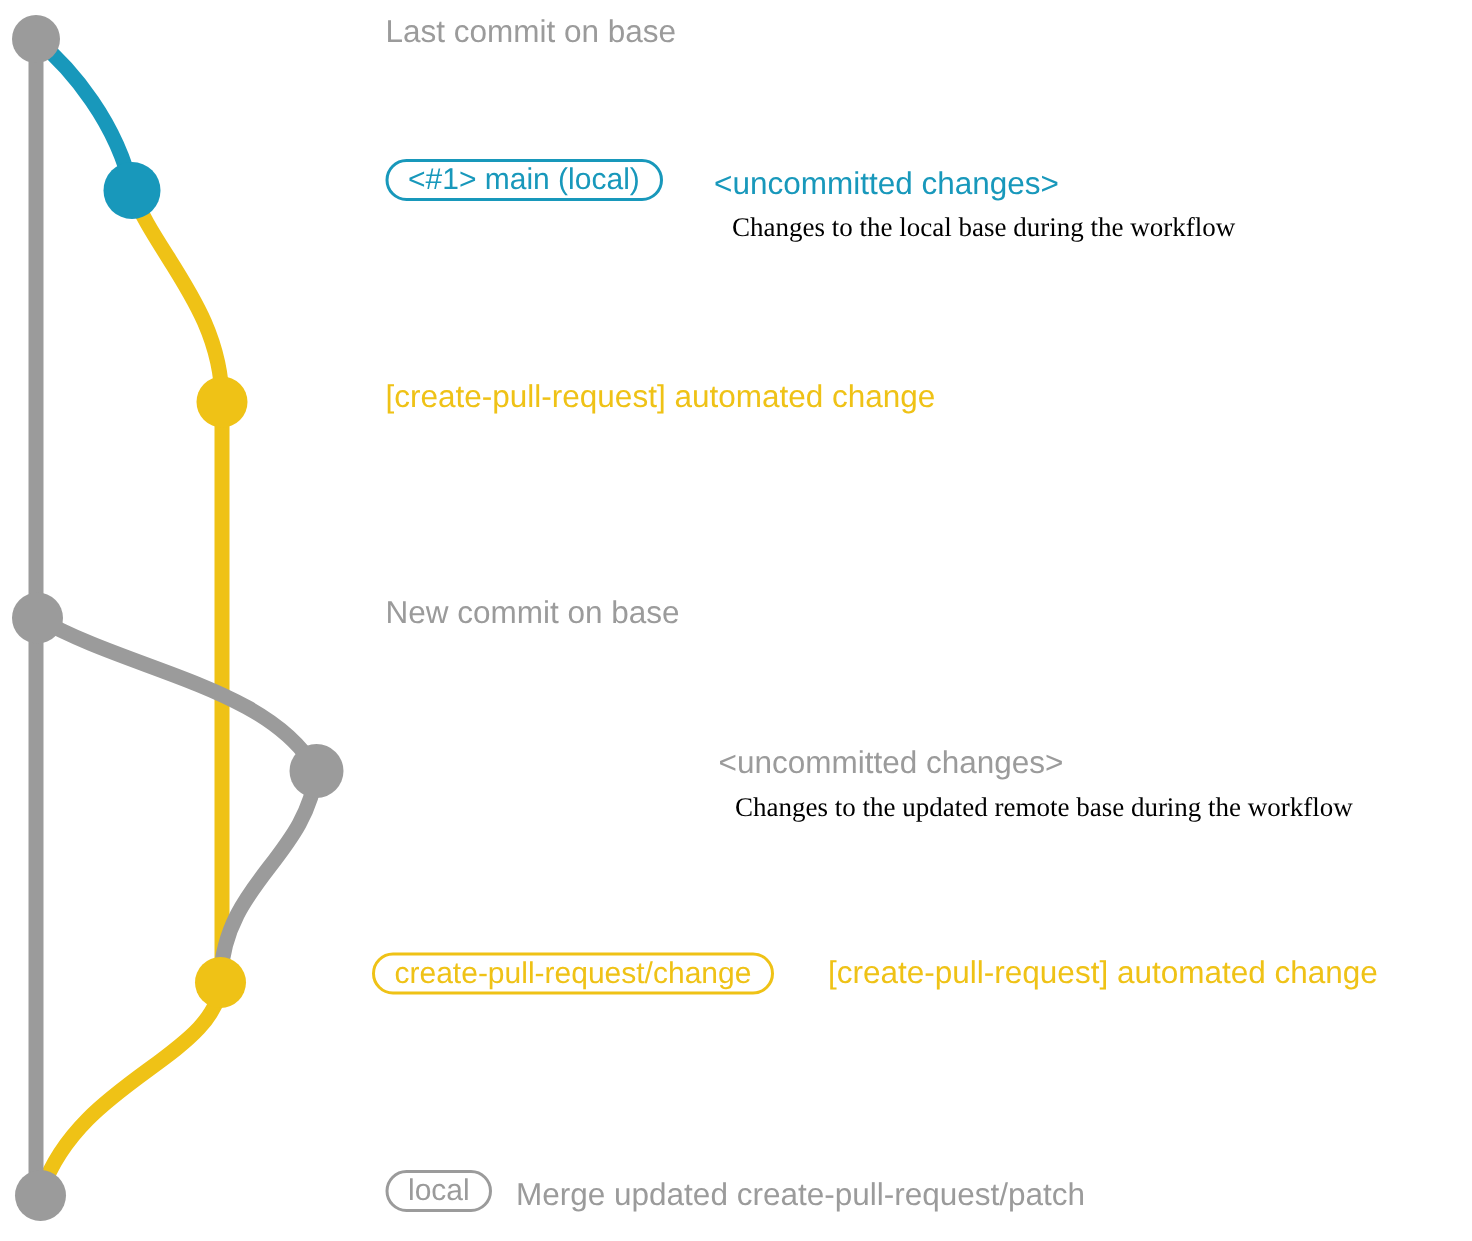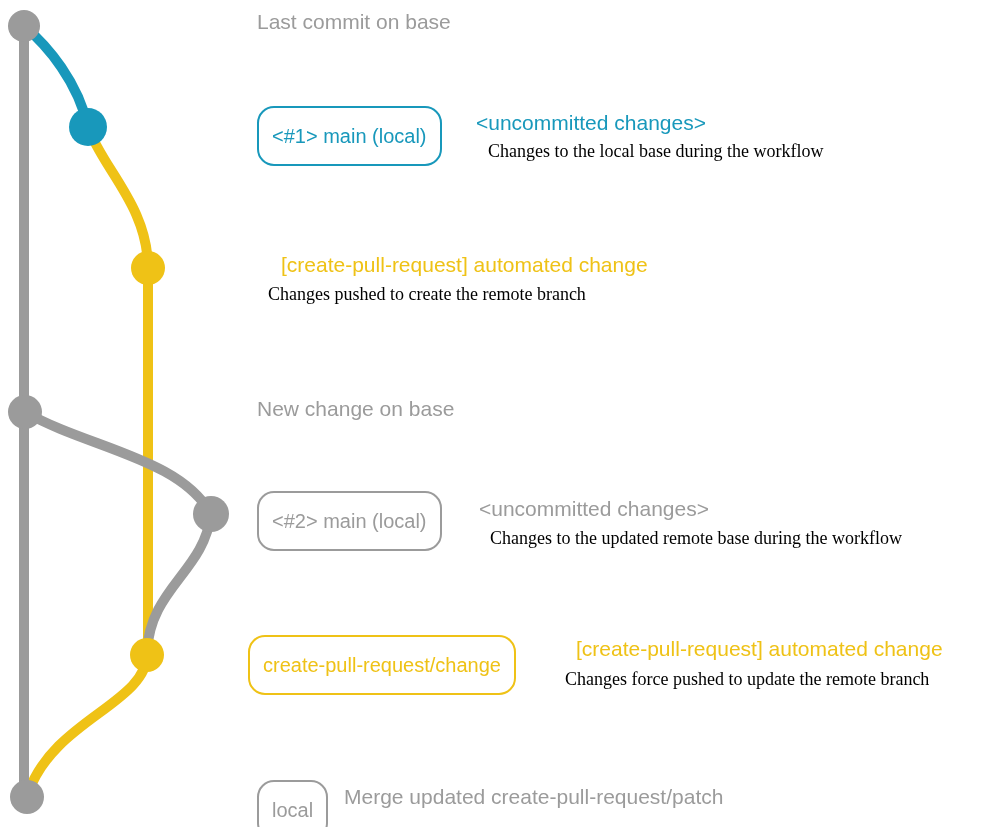--- a/index.html
+++ b/index.html
@@ -13,27 +13,27 @@
   .graph-svg{position:absolute;left:0;top:0;}
   .t{position:absolute;white-space:nowrap;line-height:1.15;}
   .heading{font-size:21px;}
   .desc{
     font-family:"Liberation Serif", serif;
     font-size:18px;
     color:#000000;
   }
   .c-gray{color:#9B9B9B;}
   .c-blue{color:#1898BB;}
-  .c-yellow{color:#EFC216;margin-left:24px;}
+  .c-yellow{color:#EFC216;}
   .badge{
     position:absolute;
     display:inline-block;
     font-size:20px;
     line-height:1;
-    padding:18px 13px;
+    padding:2px 13px;
     border:2px solid;
     border-radius:17px;
     background:#ffffff;
     white-space:nowrap;
   }
   .b-blue{color:#1898BB;border-color:#1898BB;}
   .b-gray{color:#9B9B9B;border-color:#9B9B9B;}
   .b-yellow{color:#EFC216;border-color:#EFC216;}
 </style>
 </head>
@@ -60,28 +60,25 @@
     <circle cx="147" cy="655" r="17" fill="#EFC216"></circle>
   </svg>
 
   <div class="t heading c-gray" style="left:257px;top:10px">Last commit on base</div>
 
   <span class="badge b-blue" style="left:257px;top:106px">&lt;#1&gt; main (local)</span>
   <div class="t heading c-blue" style="left:476px;top:111px">&lt;uncommitted changes&gt;</div>
   <div class="t desc" style="left:488px;top:141px">Changes to the local base during the workflow</div>
 
   <div class="t heading c-yellow" style="left:257px;top:253px">[create-pull-request] automated change</div>
-  <div class="t desc" style="left:268px;top:284px">Changes pushed to create the remote branch</div>
 
-  <div class="t heading c-gray" style="left:257px;top:397px">New change on base</div>
+  <div class="t heading c-gray" style="left:257px;top:397px">New commit on base</div>
 
-  <span class="badge b-gray" style="left:257px;top:491px">&lt;#2&gt; main (local)</span>
   <div class="t heading c-gray" style="left:479px;top:497px">&lt;uncommitted changes&gt;</div>
   <div class="t desc" style="left:490px;top:528px">Changes to the updated remote base during the workflow</div>
 
   <span class="badge b-yellow" style="left:248px;top:635px">create-pull-request/change</span>
   <div class="t heading c-yellow" style="left:552px;top:637px">[create-pull-request] automated change</div>
-  <div class="t desc" style="left:565px;top:669px">Changes force pushed to update the remote branch</div>
 
   <span class="badge b-gray" style="left:257px;top:780px">local</span>
   <div class="t heading c-gray" style="left:344px;top:785px">Merge updated create-pull-request/patch</div>
 
 </div>
 
 </body></html>

